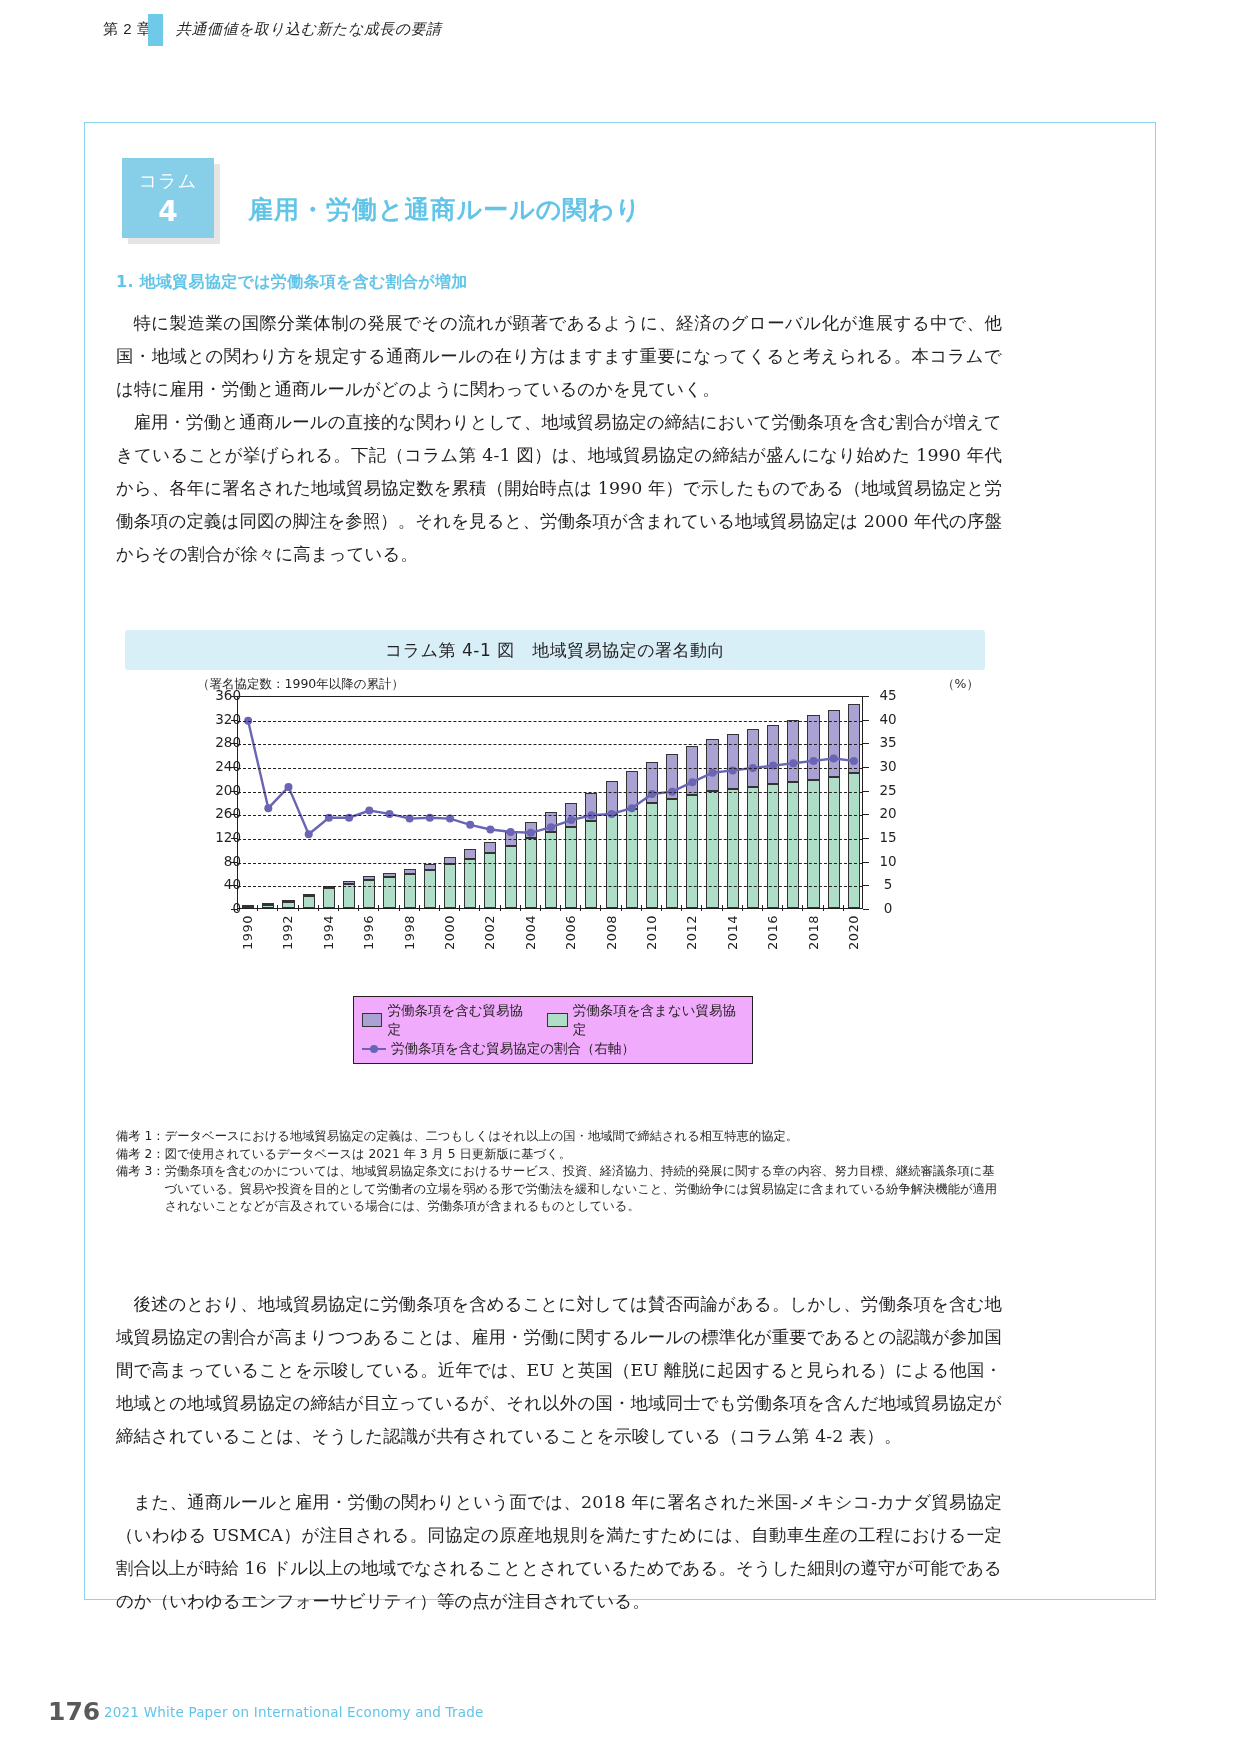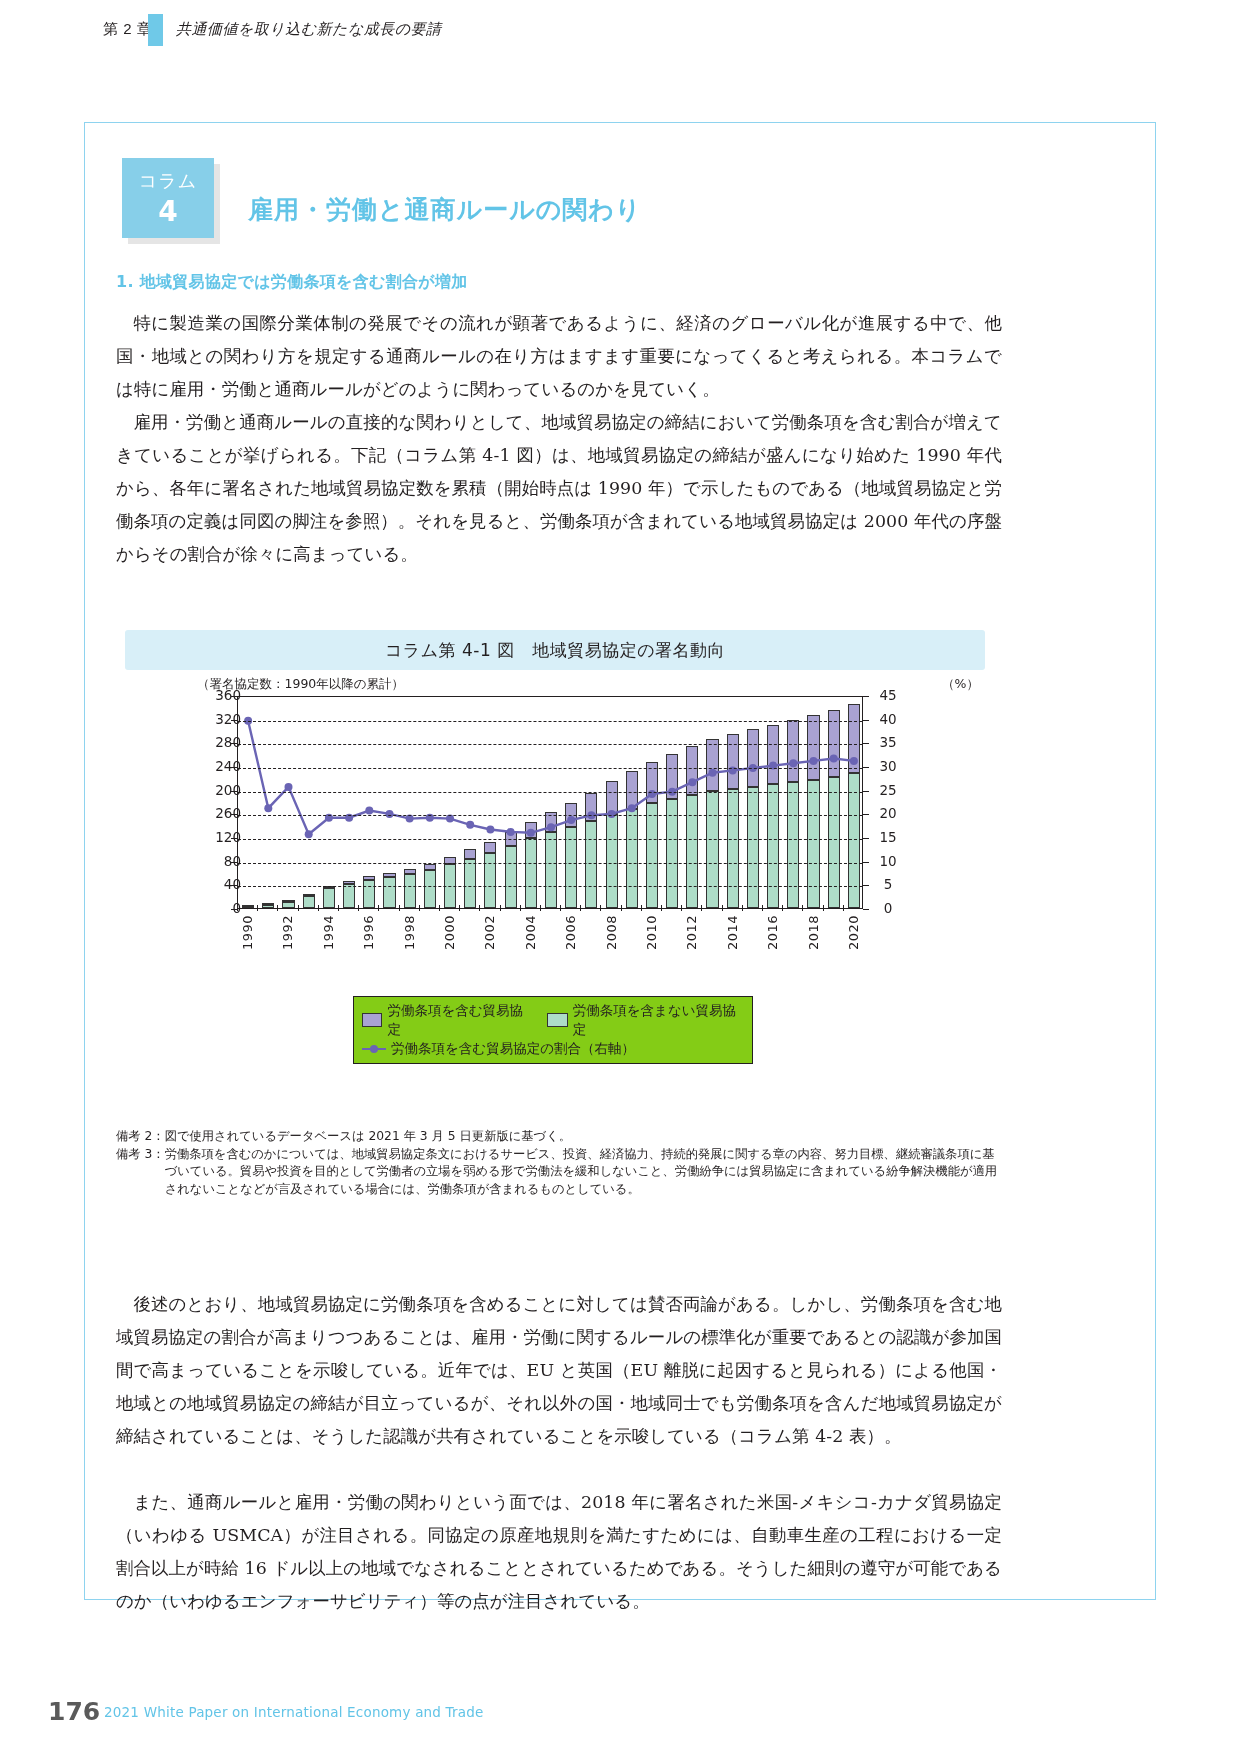--- a/index.html
+++ b/index.html
@@ -126,21 +126,21 @@
   .xlabels{position:absolute;left:112px;top:215px;width:626px;height:70px;}
   .xlab{
     position:absolute;top:4px;
     font-family:"DejaVu Sans",sans-serif;font-size:13px;color:#231f20;
     writing-mode:vertical-rl;transform:rotate(180deg);
     white-space:nowrap;letter-spacing:.5px;
   }
 
   .legend{
     position:absolute;left:228px;top:300px;width:400px;
-    border:1px solid #231f20;background:#84cc16;
+    border:1px solid #231f20;background:#f0abfc;
     padding:4px 8px 5px 8px;box-sizing:border-box;
   }
   .legrow{display:flex;align-items:center;font-family:"DejaVu Sans",sans-serif;font-size:13.5px;color:#231f20;line-height:19px;}
   .swatch{width:19px;height:12px;border:1px solid #333;margin-right:5px;display:inline-block;}
   .sw-yes{background:#a9a2d2;}
   .sw-no{background:#aeddc8;}
   .legsep{display:inline-block;width:16px;}
   .lineicon{position:relative;width:24px;height:12px;margin-right:5px;display:inline-block;}
   .lineicon .ln{position:absolute;left:0;top:5px;width:24px;height:2.5px;background:#6a64b4;}
   .lineicon .dt{position:absolute;left:8px;top:2px;width:8px;height:8px;border-radius:50%;background:#6a64b4;}
@@ -475,20 +475,24 @@
             <span class="dt"></span>
           </span>
         <span>労働条項を含む貿易協定の割合（右軸）</span>
       </div>
     </div>
   </div>
 </div>
 
 <div class="notes">
   <div class="nrow">
+    <span class="nlabel">備考 1：</span>
+    <span class="ncont">データベースにおける地域貿易協定の定義は、二つもしくはそれ以上の国・地域間で締結される相互特恵的協定。</span>
+  </div>
+  <div class="nrow">
     <span class="nlabel">備考 2：</span>
     <span class="ncont">図で使用されているデータベースは 2021 年 3 月 5 日更新版に基づく。</span>
   </div>
   <div class="nrow">
     <span class="nlabel">備考 3：</span>
     <span class="ncont">労働条項を含むのかについては、地域貿易協定条文におけるサービス、投資、経済協力、持続的発展に関する章の内容、努力目標、継続審議条項に基づいている。貿易や投資を目的として労働者の立場を弱める形で労働法を緩和しないこと、労働紛争には貿易協定に含まれている紛争解決機能が適用されないことなどが言及されている場合には、労働条項が含まれるものとしている。</span>
   </div>
 </div>
 
 <div class="para p3 indent">後述のとおり、地域貿易協定に労働条項を含めることに対しては賛否両論がある。しかし、労働条項を含む地域貿易協定の割合が高まりつつあることは、雇用・労働に関するルールの標準化が重要であるとの認識が参加国間で高まっていることを示唆している。近年では、EU と英国（EU 離脱に起因すると見られる）による他国・地域との地域貿易協定の締結が目立っているが、それ以外の国・地域同士でも労働条項を含んだ地域貿易協定が締結されていることは、そうした認識が共有されていることを示唆している（コラム第 4-2 表）。</div>

